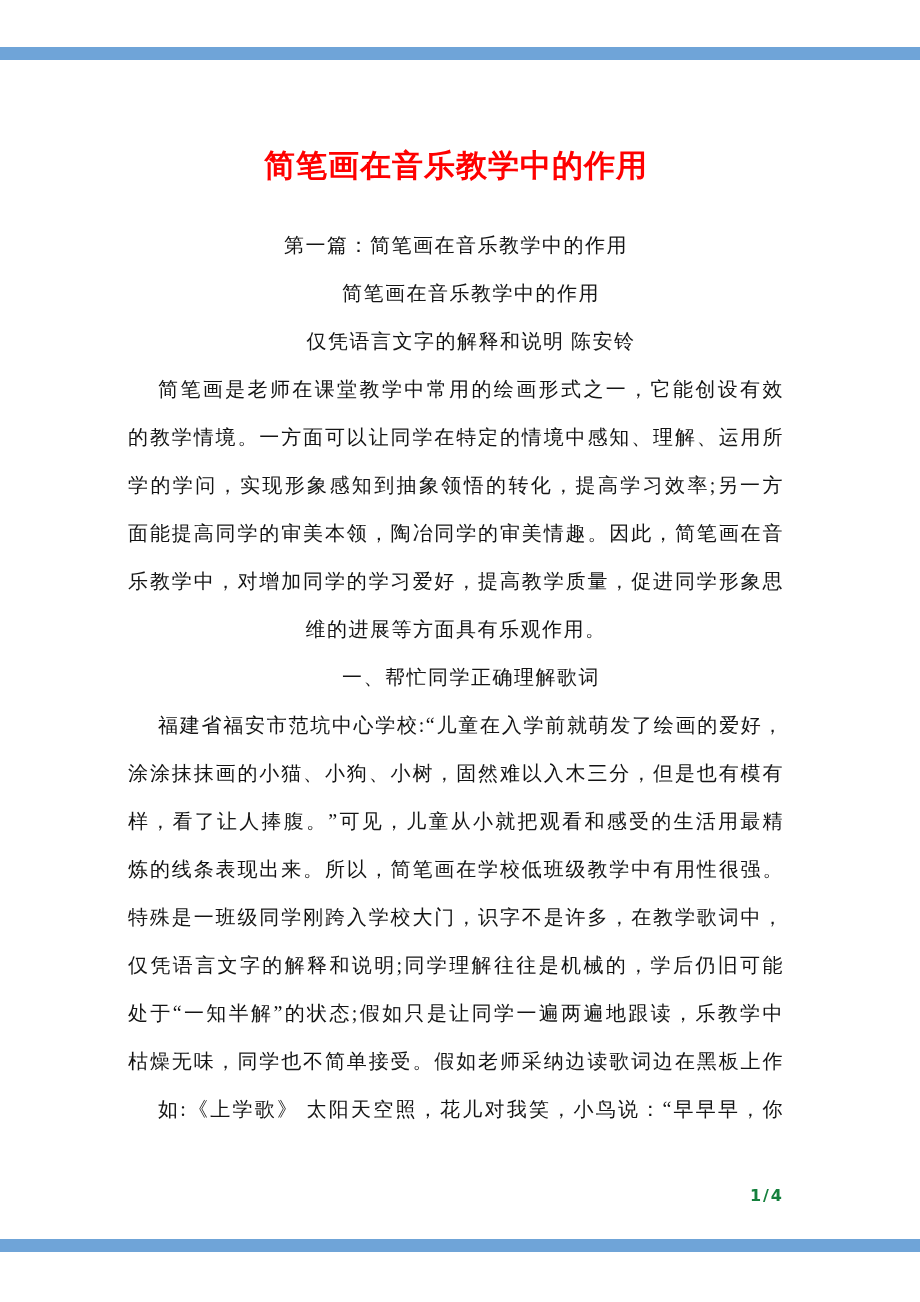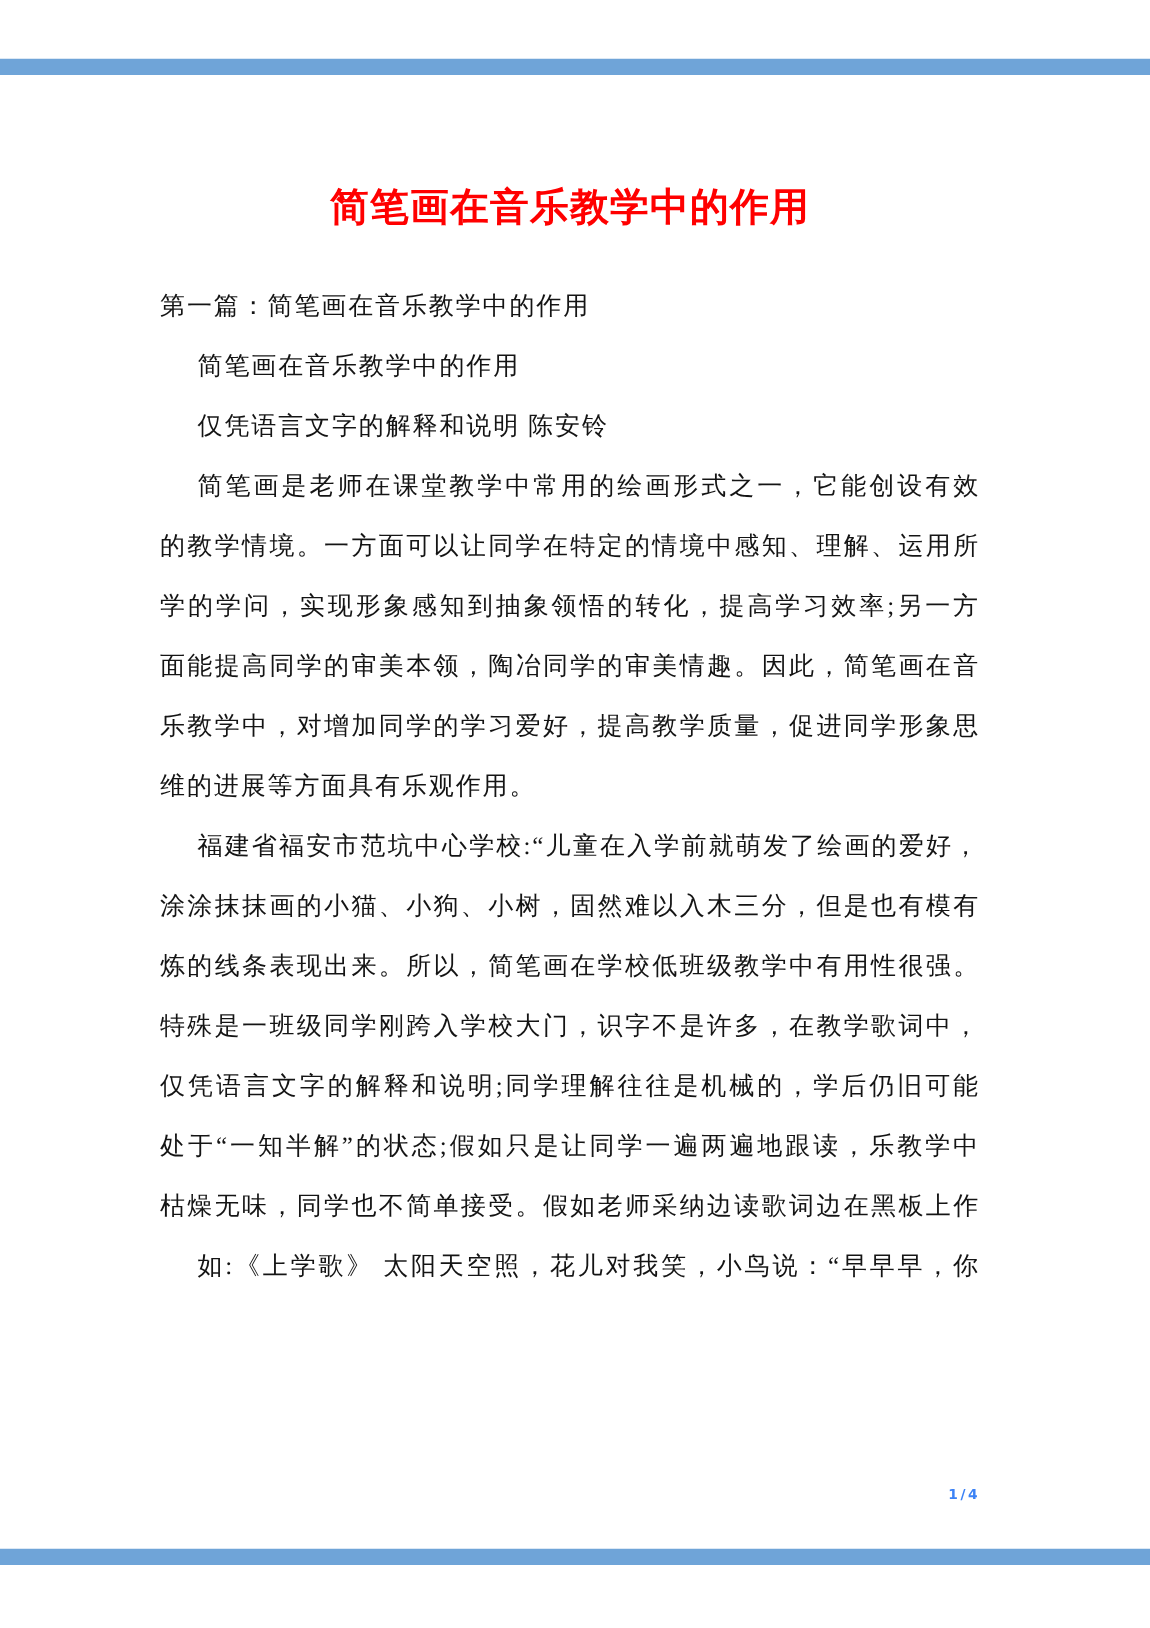--- a/index.html
+++ b/index.html
@@ -32,59 +32,61 @@
   .doc-body{
     position:absolute;
     left:128px;top:221px;width:656px;
   }
   .line{
     height:48px;
     line-height:48px;
     font-size:20px;
     letter-spacing:1.5px;
     white-space:nowrap;
-    text-align:left;
+    text-align:center;
   }
   .line.justify{
     white-space:normal;
     text-align:justify;
     text-align-last:justify;
     text-justify:inter-character;
   }
   .line.indent{padding-left:30px;}
   .page-num{
     position:absolute;
     top:1186px;right:136px;
     font-family:"DejaVu Sans","Liberation Sans",sans-serif;
-    font-size:11px;line-height:20px;
+    font-size:16px;line-height:20px;
     font-weight:bold;
     letter-spacing:2px;
-    color:#3b82f6;
+    color:#15803d;
   }
 </style>
 </head>
 <body>
 
 <div class="page">
   <div class="bar bar-top"></div>
 
   <h1 class="doc-title">简笔画在音乐教学中的作用</h1>
 
   <div class="doc-body">
       <div class="line">第一篇：简笔画在音乐教学中的作用</div>
       <div class="line indent">简笔画在音乐教学中的作用</div>
       <div class="line indent">仅凭语言文字的解释和说明 陈安铃</div>
       <div class="line justify indent">简笔画是老师在课堂教学中常用的绘画形式之一，它能创设有效</div>
       <div class="line justify">的教学情境。一方面可以让同学在特定的情境中感知、理解、运用所</div>
       <div class="line justify">学的学问，实现形象感知到抽象领悟的转化，提高学习效率;另一方</div>
       <div class="line justify">面能提高同学的审美本领，陶冶同学的审美情趣。因此，简笔画在音</div>
       <div class="line justify">乐教学中，对增加同学的学习爱好，提高教学质量，促进同学形象思</div>
       <div class="line">维的进展等方面具有乐观作用。</div>
+      <div class="line indent">一、帮忙同学正确理解歌词</div>
       <div class="line justify indent">福建省福安市范坑中心学校:“儿童在入学前就萌发了绘画的爱好，</div>
       <div class="line justify">涂涂抹抹画的小猫、小狗、小树，固然难以入木三分，但是也有模有</div>
+      <div class="line justify">样，看了让人捧腹。”可见，儿童从小就把观看和感受的生活用最精</div>
       <div class="line justify">炼的线条表现出来。所以，简笔画在学校低班级教学中有用性很强。</div>
       <div class="line justify">特殊是一班级同学刚跨入学校大门，识字不是许多，在教学歌词中，</div>
       <div class="line justify">仅凭语言文字的解释和说明;同学理解往往是机械的，学后仍旧可能</div>
       <div class="line justify">处于“一知半解”的状态;假如只是让同学一遍两遍地跟读，乐教学中</div>
       <div class="line justify">枯燥无味，同学也不简单接受。假如老师采纳边读歌词边在黑板上作</div>
       <div class="line justify indent">如:《上学歌》  太阳天空照，花儿对我笑，小鸟说：“早早早，你</div>
     </div>
 
   <div class="page-num">1/4</div>
 

